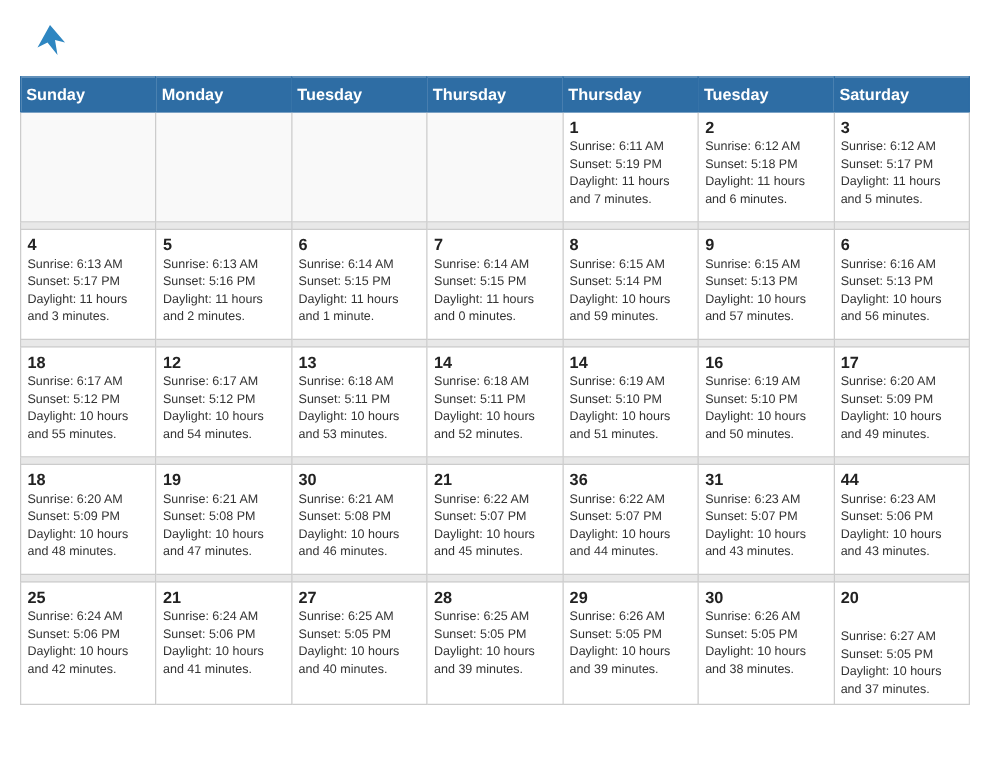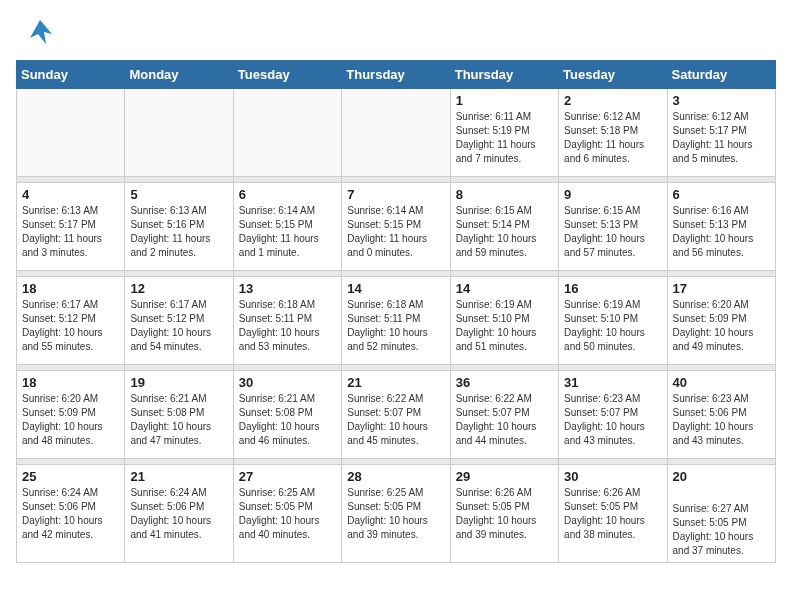--- a/index.html
+++ b/index.html
@@ -315,21 +315,21 @@
 and 44 minutes.</div>
         </td>
         <td>
           <div class="day-num">31</div>
           <div class="day-info" style="white-space: pre-line;">Sunrise: 6:23 AM
 Sunset: 5:07 PM
 Daylight: 10 hours
 and 43 minutes.</div>
         </td>
         <td>
-          <div class="day-num">40</div>
+          <div class="day-num">44</div>
           <div class="day-info" style="white-space: pre-line;">Sunrise: 6:23 AM
 Sunset: 5:06 PM
 Daylight: 10 hours
 and 43 minutes.</div>
         </td>
       </tr>
       <tr class="separator-row">
         <td></td>
         <td></td>
         <td></td>

